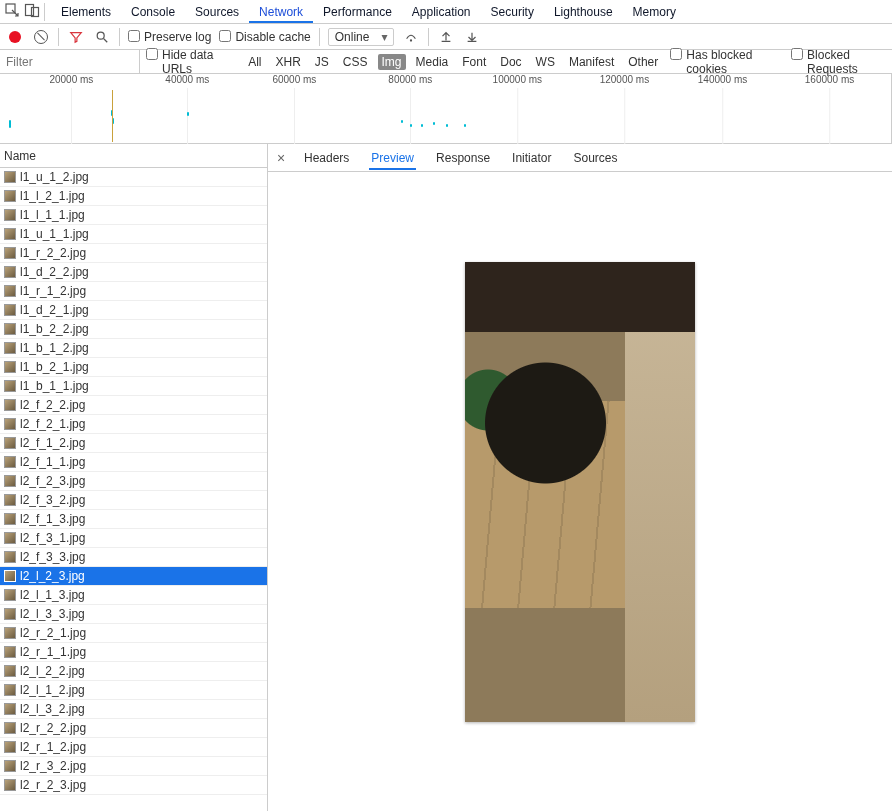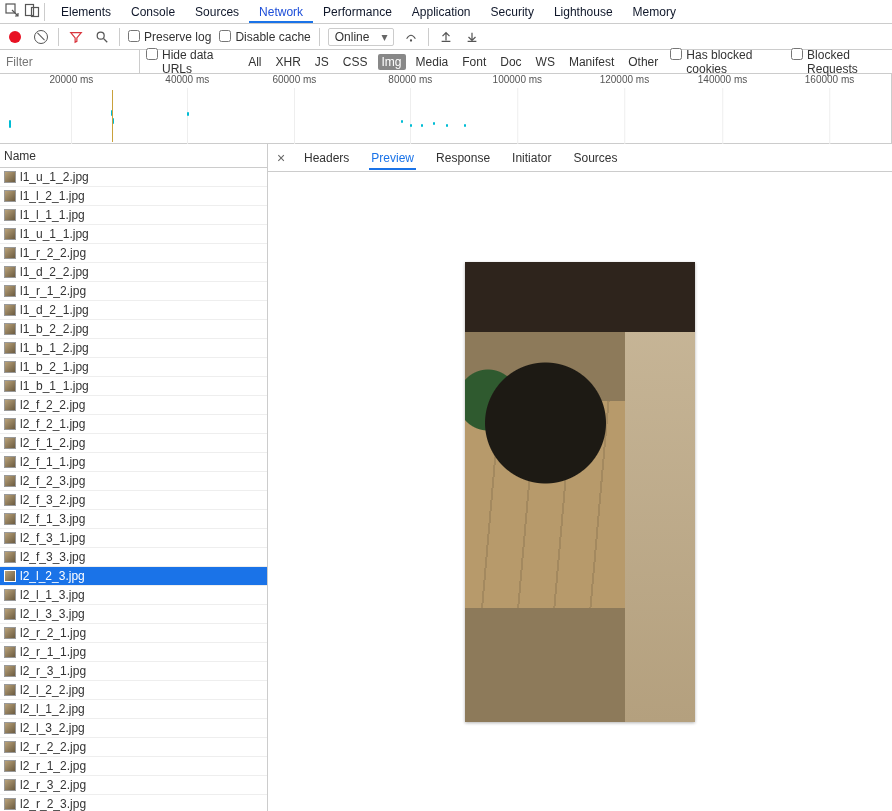--- a/index.html
+++ b/index.html
@@ -369,24 +369,20 @@
         <div class="row">
           <span class="thumb"></span>
           <span>l2_r_2_1.jpg</span>
         </div>
         <div class="row">
           <span class="thumb"></span>
           <span>l2_r_1_1.jpg</span>
         </div>
         <div class="row">
           <span class="thumb"></span>
-          <span>l2_r_3_1.jpg</span>
-        </div>
-        <div class="row">
-          <span class="thumb"></span>
           <span>l2_l_2_2.jpg</span>
         </div>
         <div class="row">
           <span class="thumb"></span>
           <span>l2_l_1_2.jpg</span>
         </div>
         <div class="row">
           <span class="thumb"></span>
           <span>l2_l_3_2.jpg</span>
         </div>

